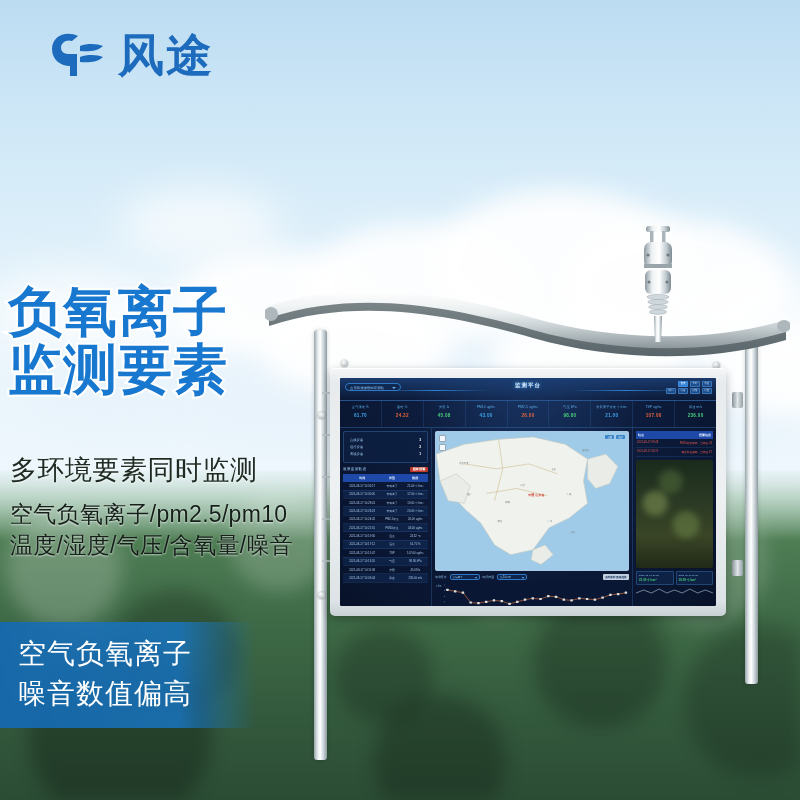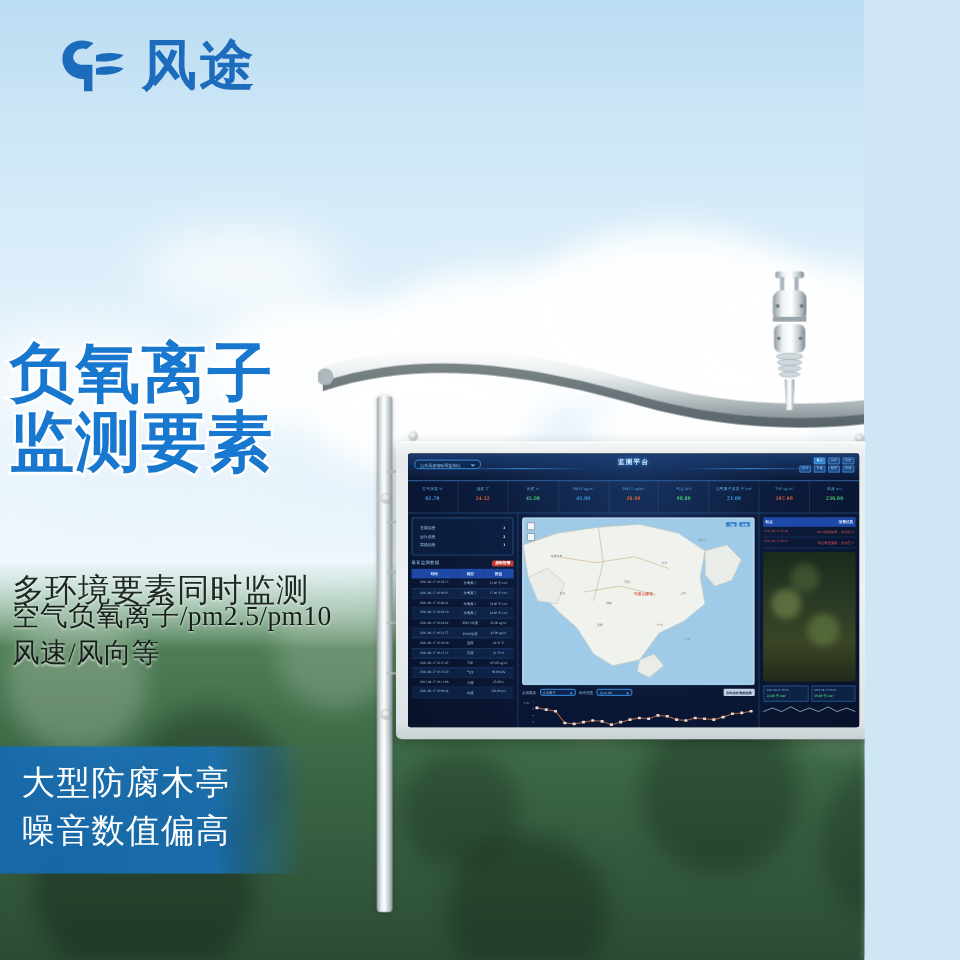--- a/index.html
+++ b/index.html
@@ -1,21 +1,21 @@
 <!DOCTYPE html>
 <html><head>
 <meta charset="utf-8">
 <style>
   html,body{margin:0;padding:0;}
   body{
     width:800px;height:800px;overflow:hidden;position:relative;
     font-family:"Liberation Sans","DejaVu Sans",sans-serif;
     background:#cfe6f4;
   }
-  #stage{position:absolute;inset:0;width:720px;height:800px;overflow:hidden;font-family:Liberation Serif, serif;}
+  #stage{position:absolute;inset:0;width:800px;height:800px;overflow:hidden;}
 
   
   .sky{position:absolute;left:0;top:0;width:800px;height:560px;
     background:linear-gradient(to bottom,#bcdcf2 0%,#cfe8f7 22%,#dff0fa 45%,#eaf5fc 70%,#f2f9fd 100%);}
   .cloudband{position:absolute;left:0;top:130px;width:800px;height:330px;overflow:hidden;}
   .cld{position:absolute;border-radius:50%;background:#ffffff;filter:blur(13px);opacity:.92;}
   .cld.soft{filter:blur(20px);opacity:.7;}
   .cld.dim{background:#e8f3fb;filter:blur(18px);opacity:.85;}
 
   
@@ -43,21 +43,21 @@
   .logo-mark{width:64px;height:58px;}
   .logo-text{font-size:46px;font-weight:bold;color:#1d6bbd;letter-spacing:2px;line-height:1;}
 
   .headline{position:absolute;left:8px;top:282px;width:300px;}
   .headline div{
     font-size:54px;font-weight:bold;color:#1878cf;line-height:1.08;letter-spacing:1px;
     -webkit-text-stroke:4px #ffffff;paint-order:stroke fill;
     text-shadow:0 2px 3px rgba(255,255,255,.6);
   }
   .sub1{position:absolute;left:10px;top:452px;font-size:27px;color:#1e2a22;font-weight:500;letter-spacing:.5px;
-    text-shadow:0 1px 2px rgba(255,255,255,.75);margin-top:22px;}
+    text-shadow:0 1px 2px rgba(255,255,255,.75);}
   .specs{position:absolute;left:10px;top:499px;width:310px;}
   .specs div{font-size:23px;color:#16201a;line-height:1.33;letter-spacing:.3px;
     text-shadow:0 1px 2px rgba(255,255,255,.7);}
 
   .badge{position:absolute;left:0;top:622px;width:238px;padding:12px 0 14px 18px;
     background:linear-gradient(to right,rgba(20,105,180,.90),rgba(24,120,200,.80) 70%,rgba(24,120,200,.0));}
   .badge div{font-size:28px;color:#ffffff;font-weight:500;line-height:1.42;letter-spacing:1px;}
 
   
   .post{position:absolute;border-radius:3px;
@@ -571,21 +571,21 @@
 
   <div class="headline">
     <div>负氧离子</div>
     <div>监测要素</div>
   </div>
 
   <div class="sub1">多环境要素同时监测</div>
 
   <div class="specs">
     <div>空气负氧离子/pm2.5/pm10</div>
-    <div>风速/风向等</div>
+    <div>温度/湿度/气压/含氧量/噪音</div>
   </div>
 
   <div class="badge">
-    <div>大型防腐木亭</div>
+    <div>空气负氧离子</div>
     <div>噪音数值偏高</div>
   </div>
 
 </div>
 
 </body></html>

